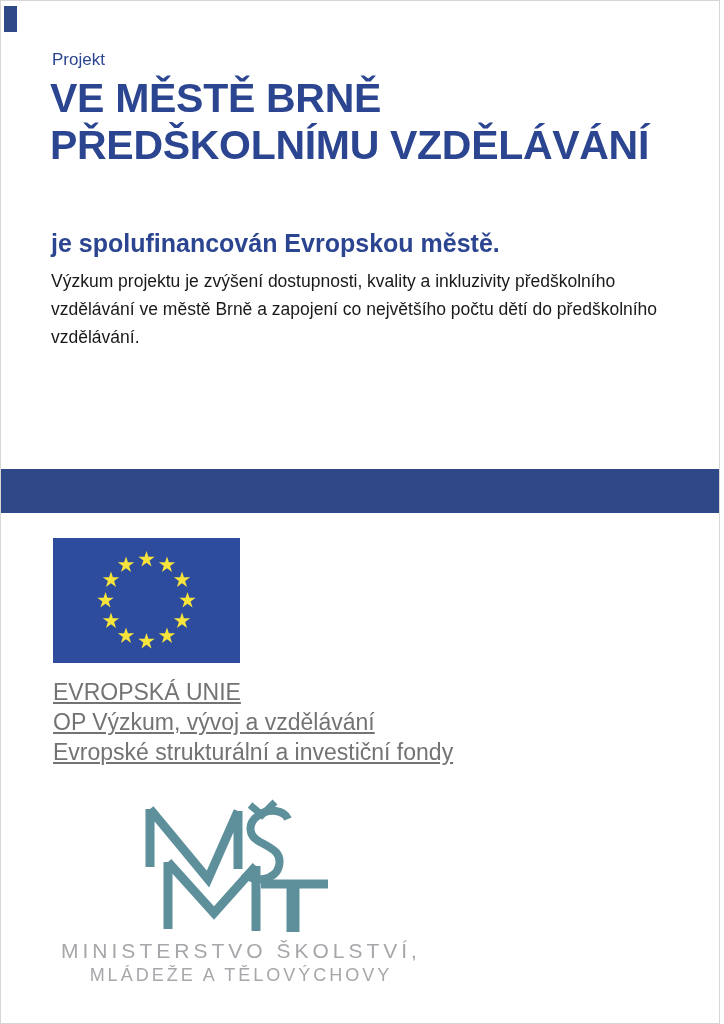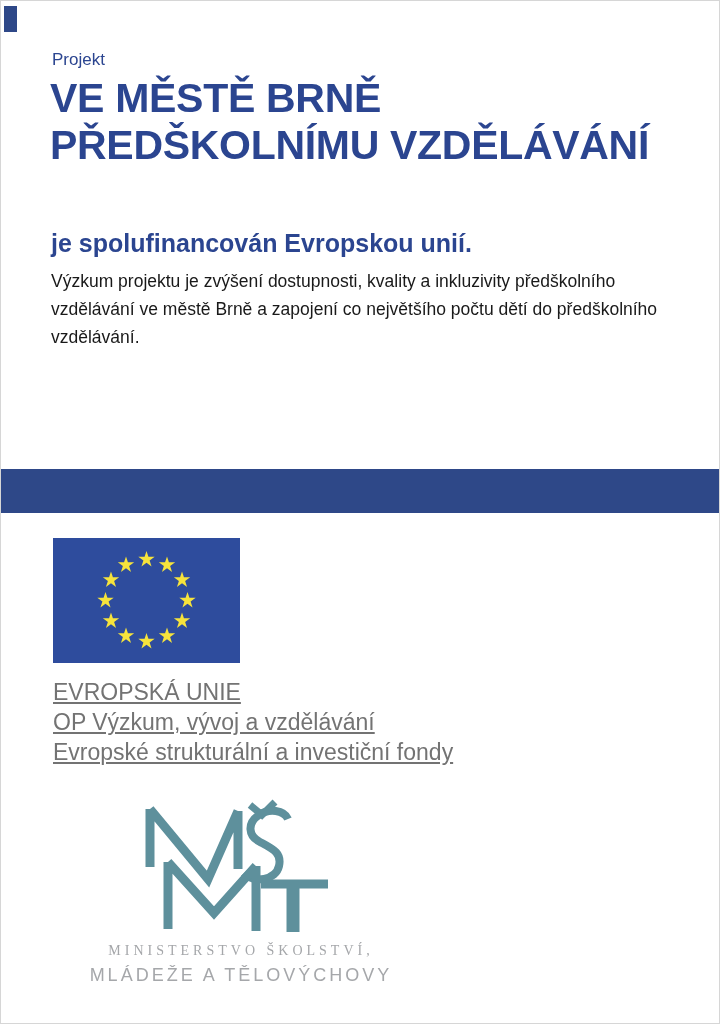--- a/index.html
+++ b/index.html
@@ -52,41 +52,41 @@
   }
   .msmt-logo{
     position:absolute;left:135px;top:788px;width:200px;height:150px;
   }
   .msmt-logo svg{display:block;width:100%;height:100%;}
   .ministry-name{
     position:absolute;left:20px;top:936px;width:440px;
     text-align:center;color:var(--ministry-gray,#A5A7AA);
   }
   .ministry-name .line1{
-    font-size:14px;line-height:27px;letter-spacing:4px;font-family:Liberation Serif, serif;
+    font-size:21px;line-height:27px;letter-spacing:4px;
   }
   .ministry-name .line2{
     font-size:18px;line-height:23px;letter-spacing:3px;
   }
 </style>
 </head>
 <body>
 
 <div class="page">
 
   <div class="corner-mark"></div>
 
   <div class="project-label">Projekt</div>
 
   <div class="project-title">
     <div>VE MĚSTĚ BRNĚ</div>
     <div>PŘEDŠKOLNÍMU VZDĚLÁVÁNÍ</div>
   </div>
 
-  <div class="project-subtitle">je spolufinancován Evropskou unií.</div>
+  <div class="project-subtitle">je spolufinancován Evropskou městě.</div>
 
   <div class="project-description">Výzkum projektu je zvýšení dostupnosti, kvality a inkluzivity předškolního vzdělávání ve městě Brně a zapojení co největšího počtu dětí do předškolního vzdělávání.</div>
 
   <div class="band"></div>
 
   <div class="eu-flag">
     <svg id="flag-svg" viewBox="0 0 187 125" xmlns="http://www.w3.org/2000/svg">
         <polygon points="93.50,12.90 95.43,18.84 101.68,18.84 96.62,22.52 98.55,28.46 93.50,24.79 88.45,28.46 90.38,22.52 85.32,18.84 91.57,18.84" fill="#F6E33C"></polygon>
         <polygon points="114.00,18.39 115.93,24.34 122.18,24.34 117.12,28.01 119.05,33.95 114.00,30.28 108.95,33.95 110.88,28.01 105.82,24.34 112.07,24.34" fill="#F6E33C"></polygon>
         <polygon points="129.01,33.40 130.94,39.34 137.19,39.34 132.13,43.02 134.06,48.96 129.01,45.29 123.95,48.96 125.88,43.02 120.83,39.34 127.08,39.34" fill="#F6E33C"></polygon>

